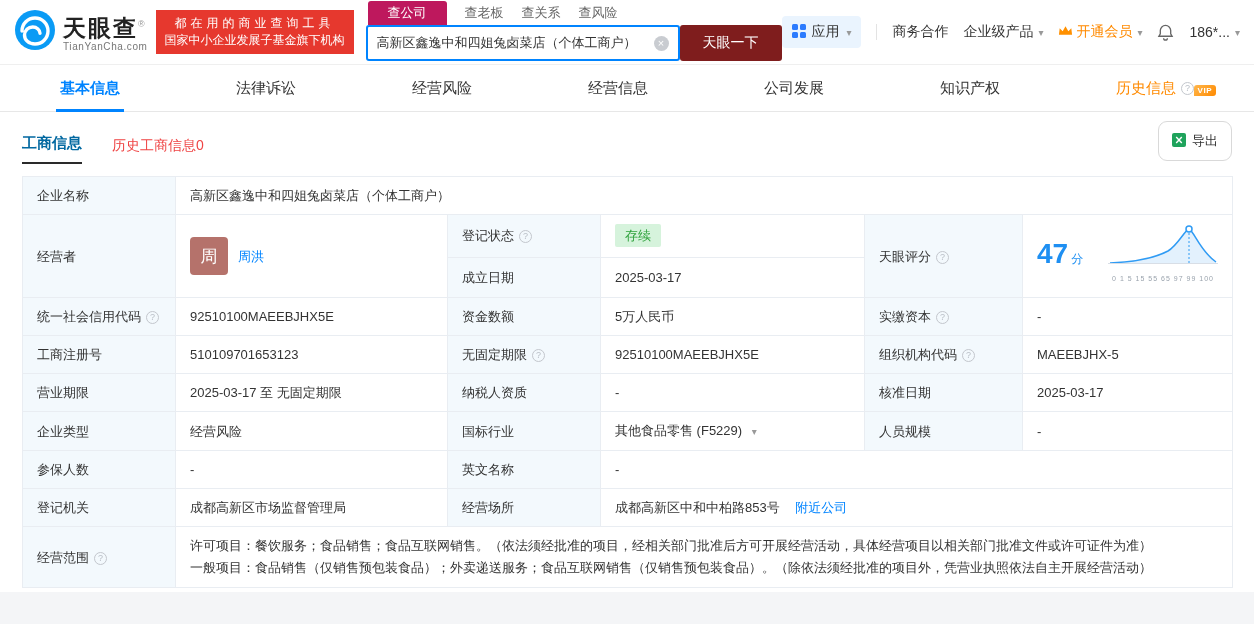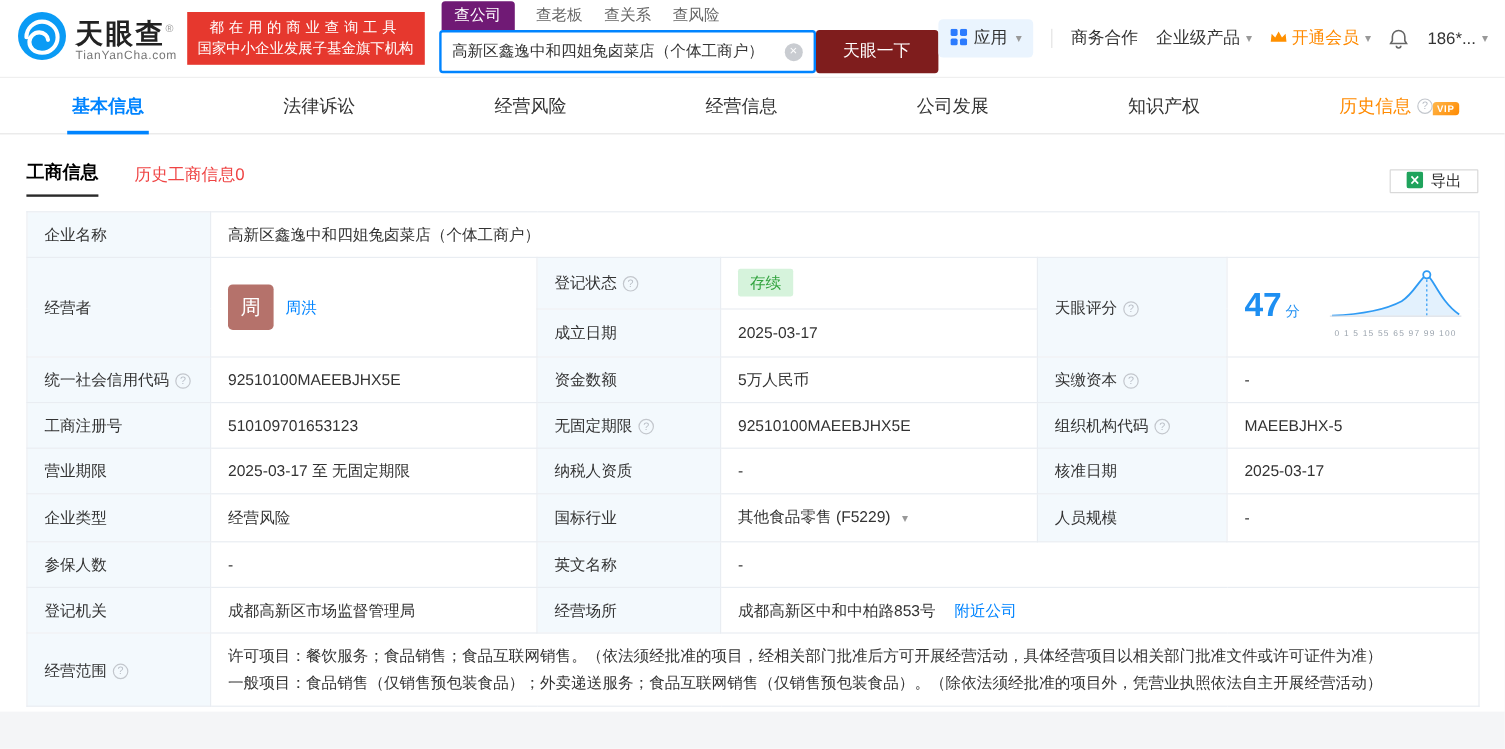--- a/index.html
+++ b/index.html
@@ -11,21 +11,21 @@
   .header{display:flex;align-items:center;height:64px;padding:0 14px;background:#fff}
   .logo{display:flex;align-items:center;gap:7px;cursor:pointer}
   .logo-text .cn{font-size:23px;font-weight:700;color:#222;letter-spacing:2px;line-height:24px}
   .logo-text .cn sup{font-size:9px;color:#999;font-weight:400}
   .logo-text .en{font-size:10px;color:#777;letter-spacing:.6px;margin-top:1px}
   .promo{background:#e6382e;color:#fff;text-align:center;padding:5px 9px;margin-left:8px;font-size:12px;line-height:17px}
   .promo .l1{letter-spacing:4px}
   .search{margin-left:12px}
   .search-tabs{display:flex;align-items:flex-end;gap:18px;height:22px;font-size:13px;color:#666;margin-left:2px}
   .search-tab{cursor:pointer;padding-bottom:3px}
-  .search-tab.active{background:#701a75;color:#fff;padding:3px 11px;border-radius:3px 3px 0 0}
+  .search-tab.active{background:#be185d;color:#fff;padding:3px 20px;border-radius:3px 3px 0 0}
   .search-row{display:flex}
   .search-box{display:flex;align-items:center;width:314px;height:36px;border:2px solid #0084ff;border-radius:3px;background:#fff;padding:0 9px}
   .search-box input{flex:1;border:none;outline:none;font-size:13px;color:#333;font-family:inherit;background:transparent}
   .clear-btn{width:15px;height:15px;border-radius:50%;background:#c9ccd1;color:#fff;font-size:11px;line-height:15px;text-align:center;cursor:pointer}
   .search-btn{margin-left:0;width:102px;height:36px;background:#7f1d1d;color:#fff;border:none;border-radius:3px;font-size:14px;font-family:inherit;cursor:pointer}
   .hright{margin-left:auto;display:flex;align-items:center;gap:15px;font-size:14px;white-space:nowrap}
   .apps{display:flex;align-items:center;gap:5px;background:#eaf4fe;border-radius:4px;padding:7px 10px;color:#333;cursor:pointer}
   .caret{font-size:10px;color:#999;margin-left:2px}
   .vline{width:1px;height:16px;background:#e3e3e3}
   .hlink{display:flex;align-items:center;gap:3px;color:#333;cursor:pointer}
@@ -38,23 +38,23 @@
   .nav-tab{position:relative;display:flex;align-items:center;color:#333;cursor:pointer}
   .nav-tab.active{color:#0084ff;font-weight:700}
   .nav-underline{position:absolute;left:-4px;right:-4px;bottom:-1px;height:3px;background:#0084ff}
   .nav-tab.vip-tab{color:#ff8a00}
   .vip-badge{position:absolute;top:20px;right:-22px;background:linear-gradient(135deg,#ffb74d,#ff8a00);color:#fff;font-size:8px;font-weight:700;padding:1px 4px;border-radius:3px 3px 3px 0;letter-spacing:.5px}
   .qmark{display:inline-block;width:13px;height:13px;border:1px solid #c3c7cd;border-radius:50%;color:#b9bec6;font-size:9px;line-height:11px;text-align:center;margin-left:5px;vertical-align:1px;cursor:pointer;font-weight:400}
 
   
   .toolbar{display:flex;align-items:flex-end;margin:18px 22px 0;height:34px}
   .subtab{font-size:15px;margin-right:30px;padding-bottom:9px;cursor:pointer;color:#333}
-  .subtab.active{color:#000000;font-weight:700;border-bottom:2px solid #2a2a2a}
+  .subtab.active{color:#0369a1;font-weight:700;border-bottom:2px solid #2a2a2a}
   .subtab.muted{color:#ef4444;font-size:14px}
-  .export-btn{margin-left:auto;display:flex;align-items:center;gap:6px;border:1px solid #d9d9d9;border-radius:1px;background:#fff;padding:0 13px;font-size:13px;color:#333;margin-bottom:3px;cursor:pointer;font-family:inherit}
+  .export-btn{margin-left:auto;display:flex;align-items:center;gap:6px;border:1px solid #d9d9d9;border-radius:9px;background:#fff;padding:10px 13px;font-size:13px;color:#333;margin-bottom:3px;cursor:pointer;font-family:inherit}
 
   
   table.info{width:1210px;margin:12px 22px 0;border-collapse:collapse;table-layout:fixed;font-size:13px}
   .info td{border:1px solid #e9edf2;padding:8px 14px;line-height:21px;vertical-align:middle;color:#333;background:#fff;overflow:hidden}
   .info td.lbl{background:#f3f9fd}
   .dash{color:#333}
   .op-cell{display:flex;align-items:center;gap:10px}
   .avatar{width:38px;height:38px;border-radius:4px;background:#b5726b;color:#fff;font-size:17px;display:flex;align-items:center;justify-content:center;cursor:pointer}
   .blue{color:#0084ff;text-decoration:none;cursor:pointer}
   .status-badge{display:inline-block;background:#d6f3dc;color:#31a33e;padding:1px 10px;border-radius:2px}

